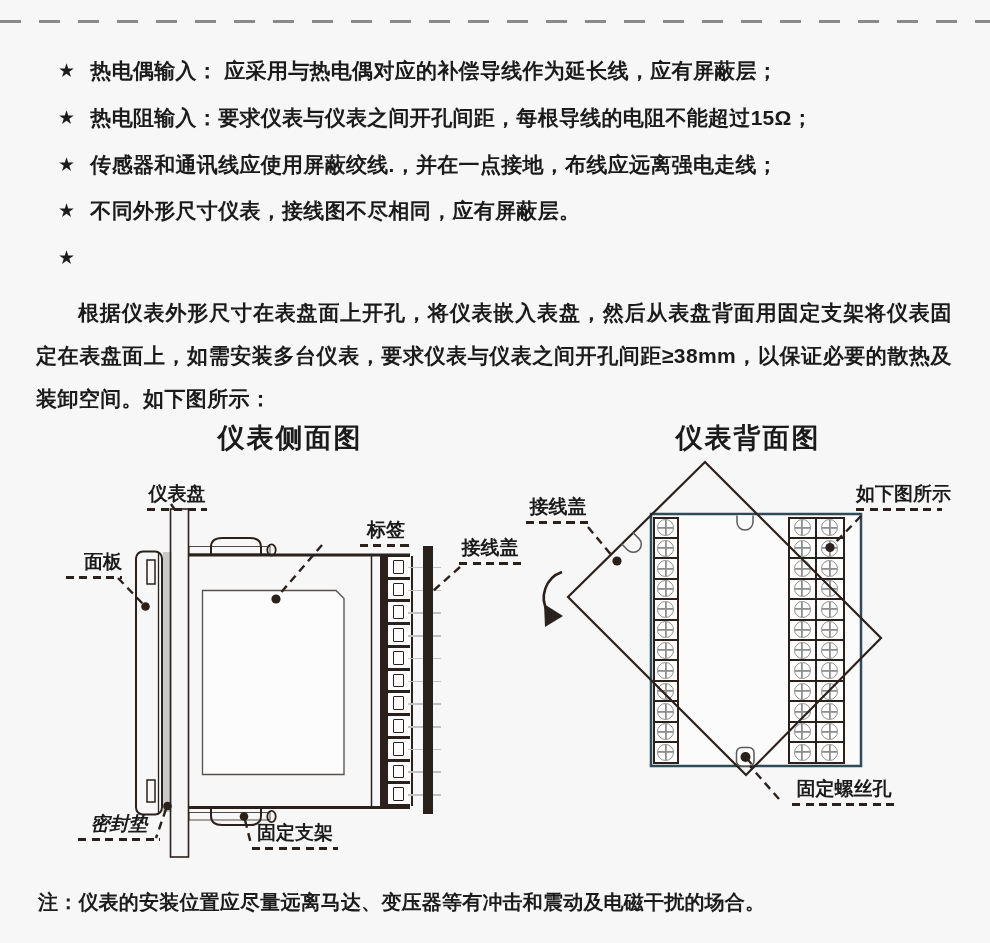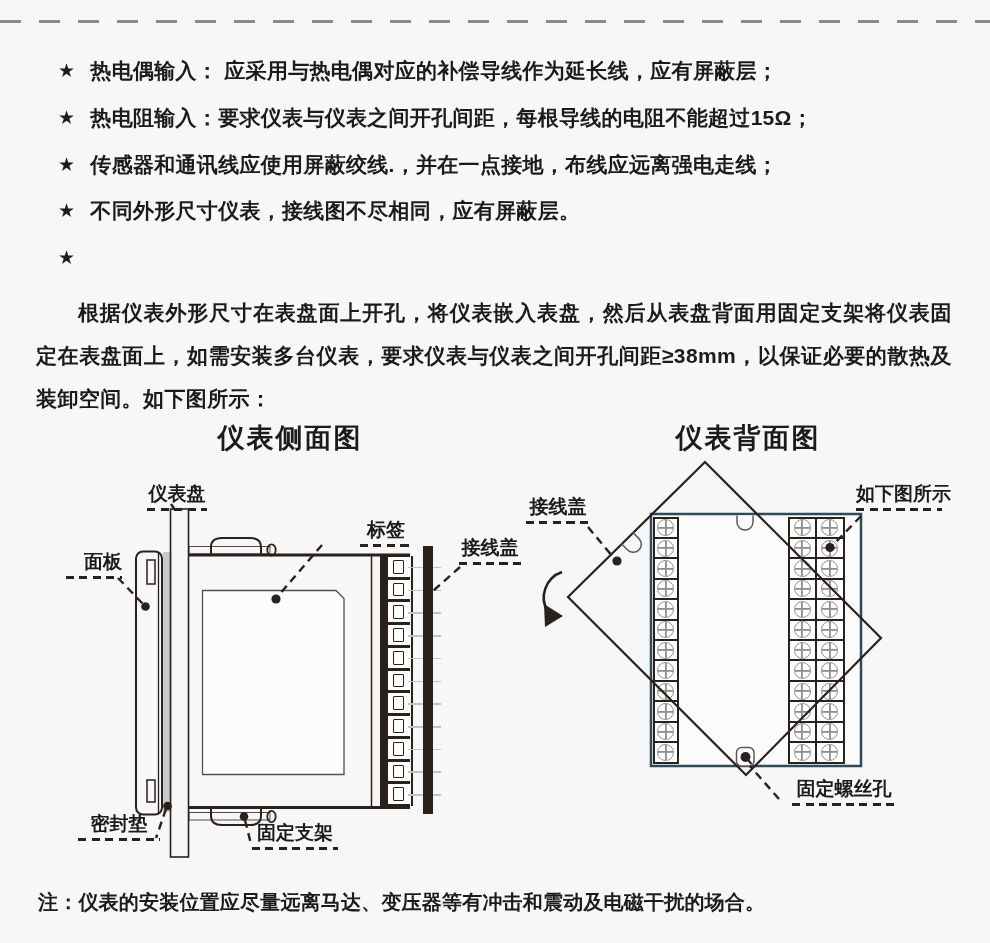--- a/index.html
+++ b/index.html
@@ -61,21 +61,21 @@
 
   .dlabel{position:absolute;z-index:4;font-weight:700;font-size:19px;line-height:22px;
     text-align:center;white-space:nowrap;color:var(--text);}
   .dlabel::after{content:'';position:absolute;left:0;right:0;bottom:-6px;height:2.6px;
     background:repeating-linear-gradient(90deg,var(--line) 0 8px,transparent 8px 13.5px);}
 
   .lab-panel-board{left:147px;top:483px;width:60px;}
   .lab-front-panel{left:66px;top:551px;width:56px;text-align:right;}
   .lab-sticker{left:319px;top:519px;width:52px;margin-left:41px;}
   .lab-cover-side{left:459px;top:537px;width:62px;}
-  .lab-gasket{left:78px;top:813px;width:82px;}
+  .lab-gasket{left:78px;top:813px;width:82px;font-style:italic;}
   .lab-bracket{left:252px;top:822px;width:86px;}
   .lab-cover-back{left:526px;top:496px;width:64px;}
   .lab-terminals{left:856px;top:483px;width:86px;}
   .lab-screw-hole{left:776px;top:778px;width:104px;margin-left:16px;}
 
   .note{position:absolute;left:38px;top:889px;width:930px;font-weight:700;font-size:20px;
     letter-spacing:.2px;white-space:nowrap;}
 </style>
 </head>
 <body>

